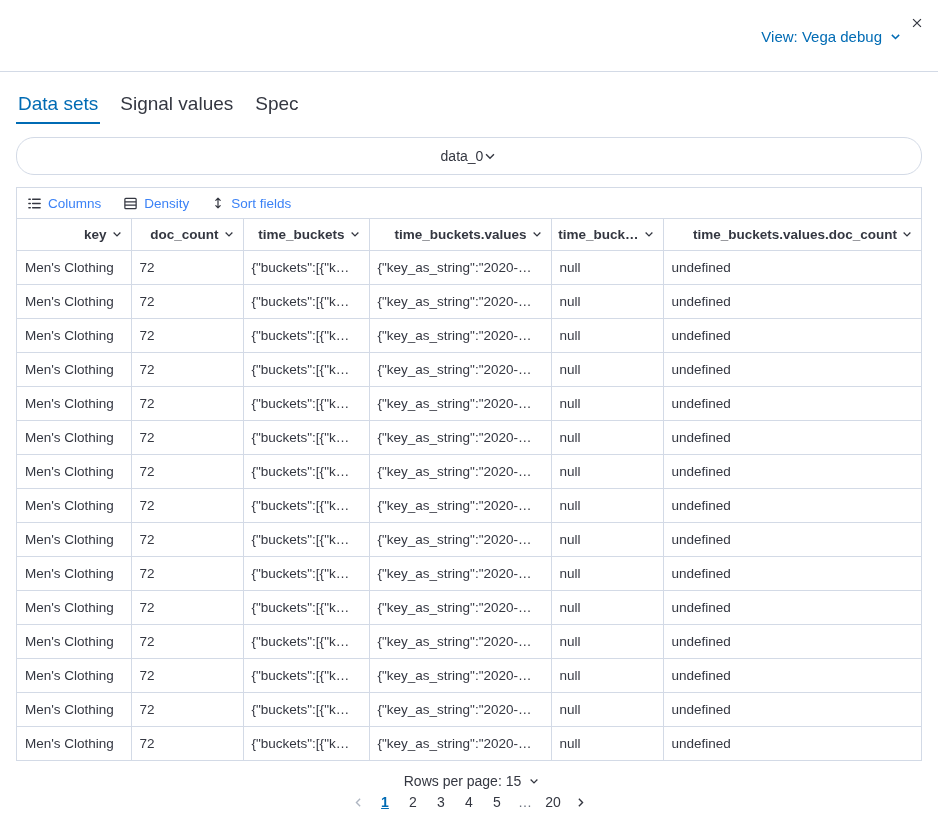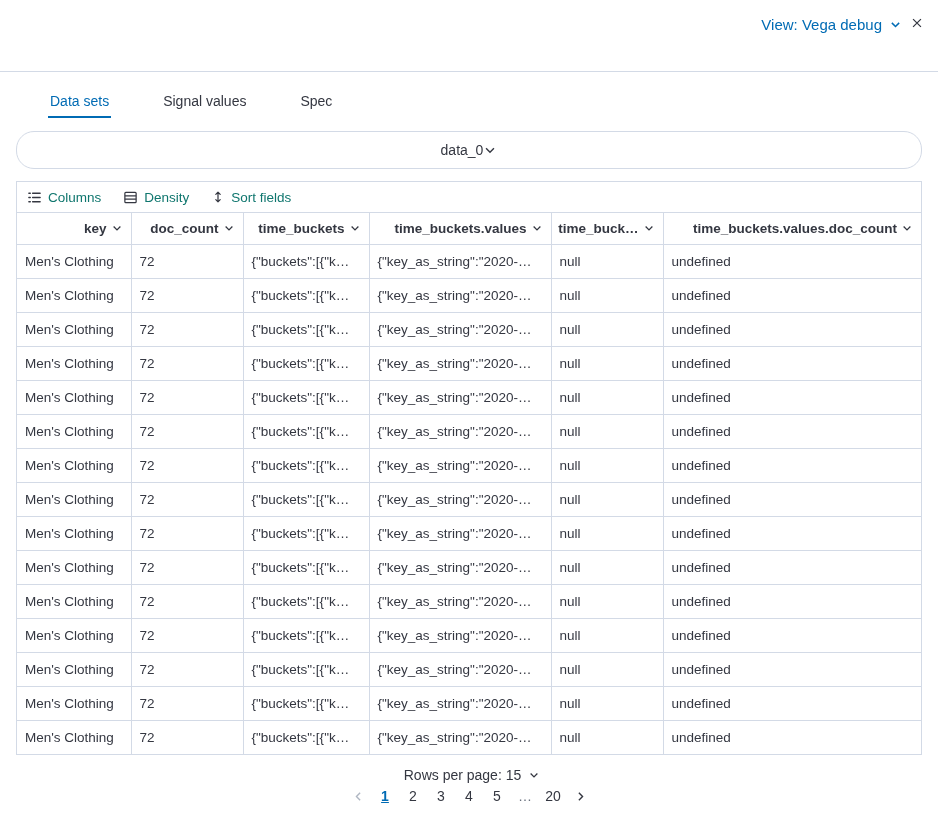--- a/index.html
+++ b/index.html
@@ -17,58 +17,58 @@
     border: none;
     color: inherit;
     cursor: pointer;
     padding: 0;
     font-size: inherit;
   }
 
   
   .top-bar { height: 72px; border-bottom: 1px solid #D3DAE6; position: relative; }
   .view-btn {
-    position: absolute; top: 16px; right: 36px;
+    position: absolute; top: 28px; right: 36px;
     display: inline-flex; align-items: center; gap: 7px;
     color: #006BB4; font-size: 15px;
   }
   .view-btn svg { stroke: #006BB4; }
   .close-btn {
     position: absolute; top: 12px; right: 10px;
     width: 22px; height: 22px;
     display: inline-flex; align-items: center; justify-content: center;
     color: #343741;
   }
 
   
   .content { padding: 0 16px; }
 
   .tabs { display: flex; gap: 18px; margin-top: 12px; }
-  .tab { font-size: 14px; padding: 9px 2px; color: #343741; margin-left: 32px; }
+  .tab { font-size: 19px; padding: 9px 2px; color: #343741; }
   .tab.active { color: #006BB4; box-shadow: inset 0 -2px 0 #006BB4; }
 
   .dataset-select {
     margin-top: 13px; width: 100%; height: 38px;
     border: 1px solid #D3DAE6; border-radius: 18px;
     background: #fff;
     display: flex; align-items: center; justify-content: center;
     padding: 0 13px; font-size: 14px; color: #343741;
   }
   .dataset-select svg { stroke: #343741; }
 
   
   .grid { margin-top: 12px; border: 1px solid #D3DAE6; }
   .grid-toolbar {
     display: flex; align-items: center; gap: 22px;
     height: 31px; padding: 0 10px;
     border-bottom: 1px solid #D3DAE6;
   }
   .tool-btn {
     display: inline-flex; align-items: center; gap: 6px;
-    font-size: 13.5px; color: #0f766e;
+    font-size: 13.5px; color: #3b82f6;
   }
   .tool-btn svg { stroke: #343741; }
 
   table { width: 100%; border-collapse: collapse; table-layout: fixed; }
   th, td {
     border-right: 1px solid #D3DAE6;
     border-bottom: 1px solid #D3DAE6;
     padding: 0 8px;
     text-align: left;
     white-space: nowrap; overflow: hidden; text-overflow: ellipsis;

